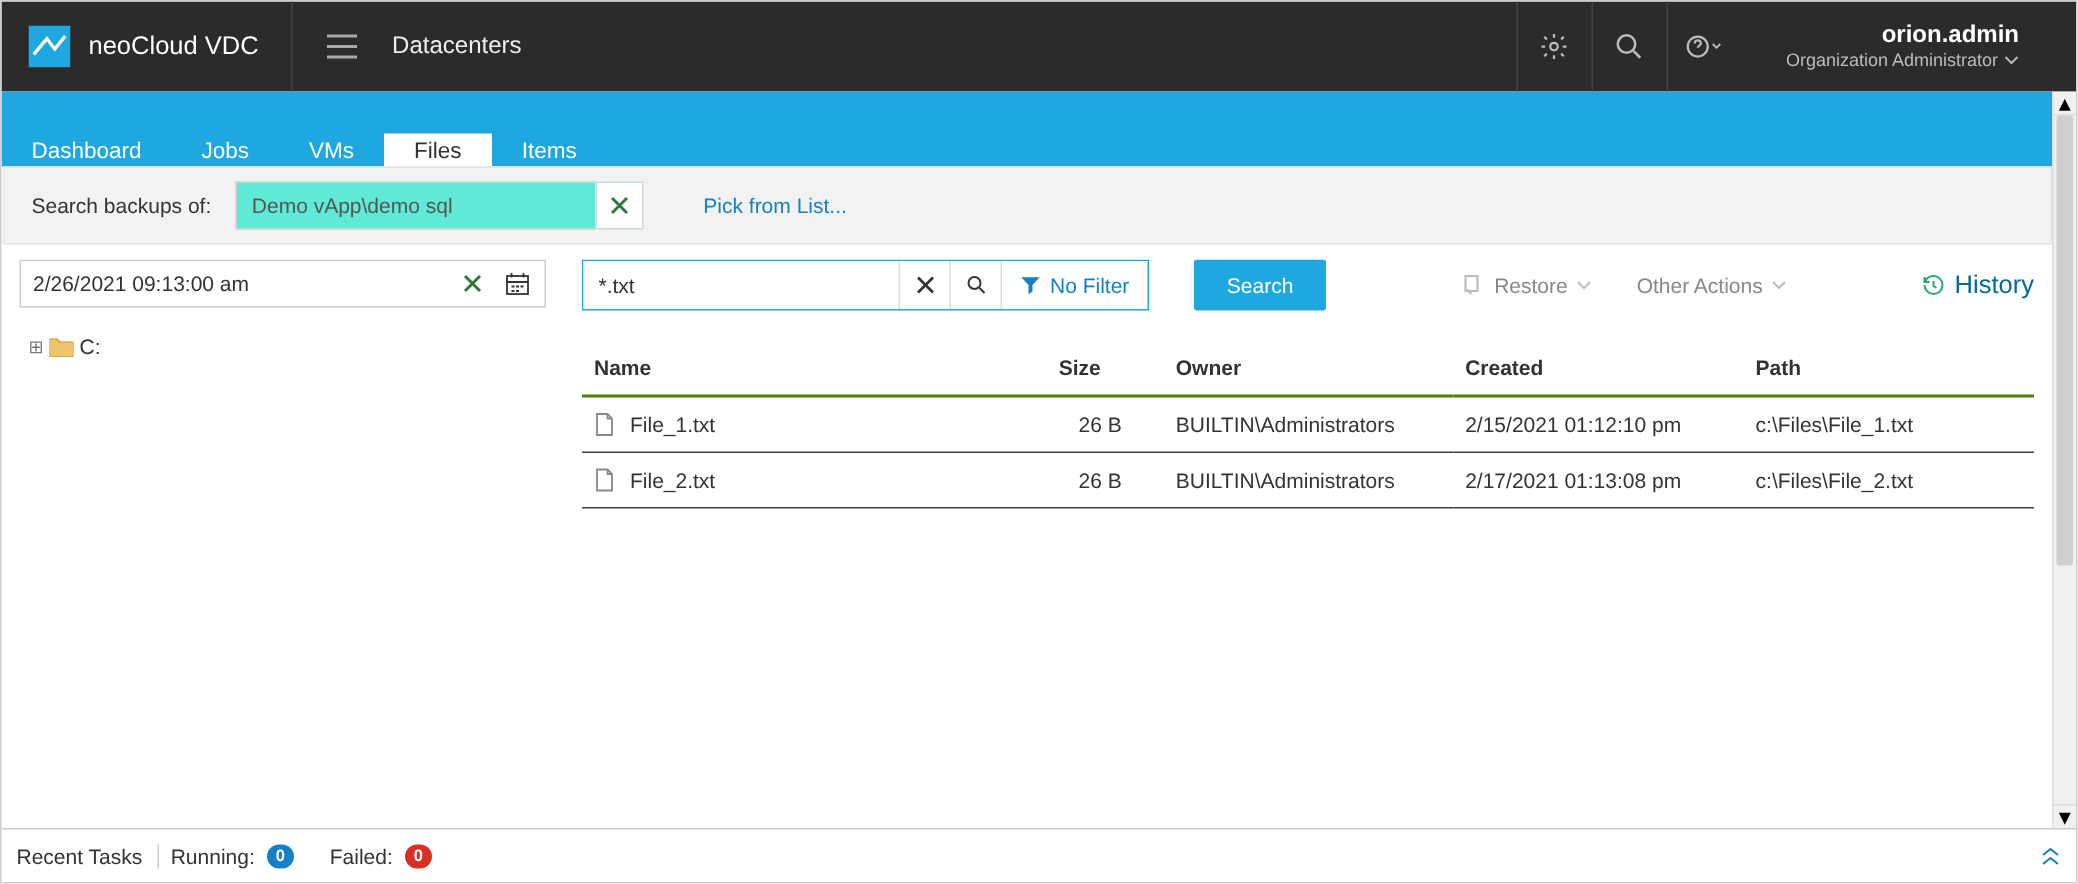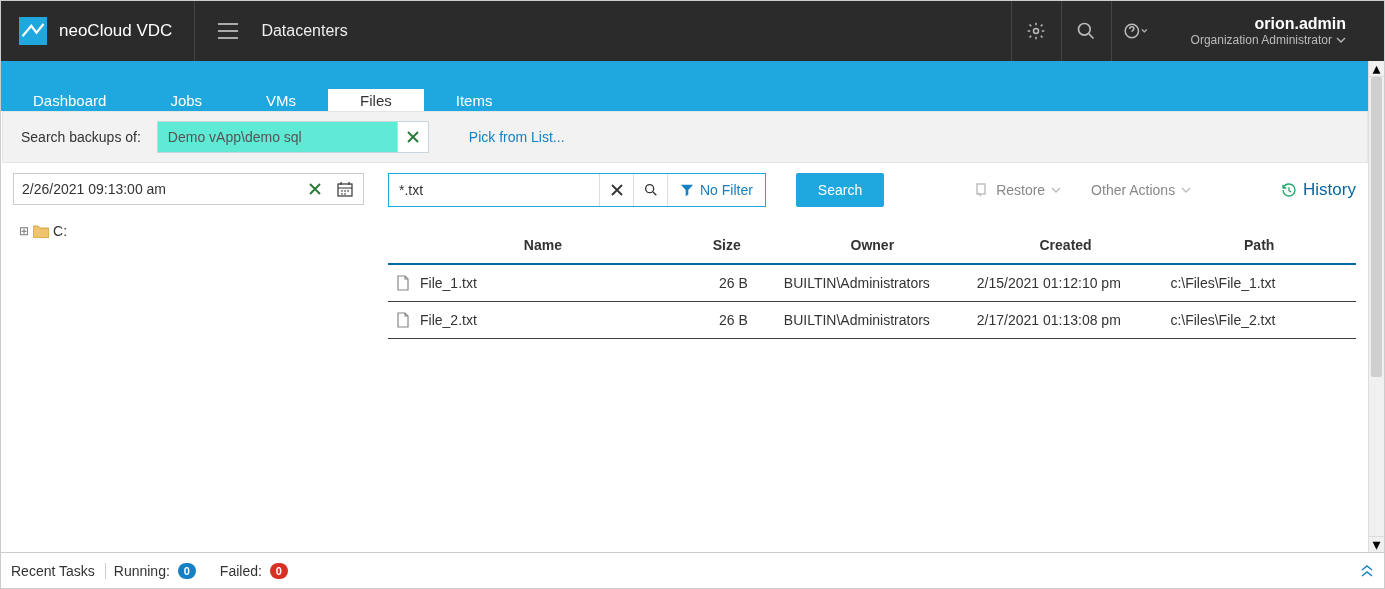--- a/index.html
+++ b/index.html
@@ -15,21 +15,21 @@
 .datacenters { font-size: 16px; color: #eee; }
 .topbar-spacer { flex: 1; }
 .topbar-actions { display: flex; align-items: center; height: 60px; }
 .topbar-btn { display: flex; align-items: center; justify-content: center; width: 50px; height: 60px; border-left: 1px solid #444; cursor: pointer; }
 .user-block { padding: 0 20px 0 30px; text-align: right; }
 .user-name { font-size: 16px; font-weight: 600; color: #fff; }
 .user-role { font-size: 12px; color: #bbb; display: flex; align-items: center; gap: 4px; justify-content: flex-end; }
 
 
 .tabs { background: #1fa8e0; height: 50px; display: flex; align-items: stretch; color: #fff; }
-.tab { padding: 0 32px; display: flex; align-items: center; font-size: 15px; cursor: pointer; margin-top: 28px; }
+.tab { padding: 0 20px; display: flex; align-items: center; font-size: 15px; cursor: pointer; margin-top: 28px; }
 .tab.active { background: #fff; color: #333; }
 
 
 .searchbar { background: #f2f2f2; border: 1px solid #e5e5e5; height: 52px; display: flex; align-items: center; padding: 0 18px; gap: 16px; margin: 0 0 0 1px; }
 .searchbar-label { font-size: 14px; color: #333; }
 .backup-source { display: flex; align-items: center; }
 .backup-source-input { background: #5eead4; border: 1px solid #c9d6dc; border-right: none; padding: 7px 10px; font-size: 14px; width: 240px; color: #555; }
 .backup-source-clear { background: #fff; border: 1px solid #c9d6dc; height: 32px; width: 32px; display:flex; align-items:center; justify-content:center; cursor:pointer; }
 .pick-link { color: #1680c4; font-size: 14px; cursor: pointer; margin-left: 24px; }
 
@@ -56,21 +56,21 @@
 .search-input { border: none; outline: none; font-size: 14px; padding: 0 10px; width: 210px; color: #333; }
 .sg-btn { width: 34px; display:flex; align-items:center; justify-content:center; border-left: 1px solid #ddd; cursor:pointer; }
 .filter-btn { display:flex; align-items:center; gap:6px; padding:0 12px; border-left:1px solid #ddd; cursor:pointer; color:#1680c4; font-size:14px; }
 .btn-primary { background:#1fa8e0; color:#fff; border:none; height:34px; padding:0 22px; font-size:14px; border-radius:2px; cursor:pointer; }
 .btn-muted { display:flex; align-items:center; gap:6px; color:#888; font-size:14px; cursor:pointer; }
 .btn-history { display:flex; align-items:center; gap:6px; color:#0369a1; font-size:17px; cursor:pointer; }
 .toolbar-spacer { width: 30px; }
 
 
 .tbl { margin-top: 20px; width: 100%; border-collapse: collapse; }
-.tbl th { text-align: center; font-size: 14px; font-weight: 600; padding: 10px 8px; border-bottom: 2px solid #0369a1; color:#333; }
+.tbl th { text-align: left; font-size: 14px; font-weight: 600; padding: 10px 8px; border-bottom: 2px solid #4d7c0f; color:#333; }
 .tbl td { font-size: 14px; padding: 10px 8px; border-bottom: 1px solid #404040; color:#333; }
 .size-col { text-align: right; }
 .file-cell { display:flex; align-items:center; gap:10px; }
 
 
 .bottombar { height: 36px; border-top: 1px solid #ccc; display:flex; align-items:center; padding:0 10px; font-size:14px; color:#333; gap:8px; background:#fff; }
 .bb-sep { border-right:1px solid #ccc; padding-right:10px; }
 .badge { display:inline-flex; align-items:center; justify-content:center; min-width:18px; height:16px; border-radius:8px; color:#fff; font-size:11px; font-weight:600; padding:0 5px; }
 .badge-blue { background:#1680c4; }
 .badge-red { background:#d93025; }

